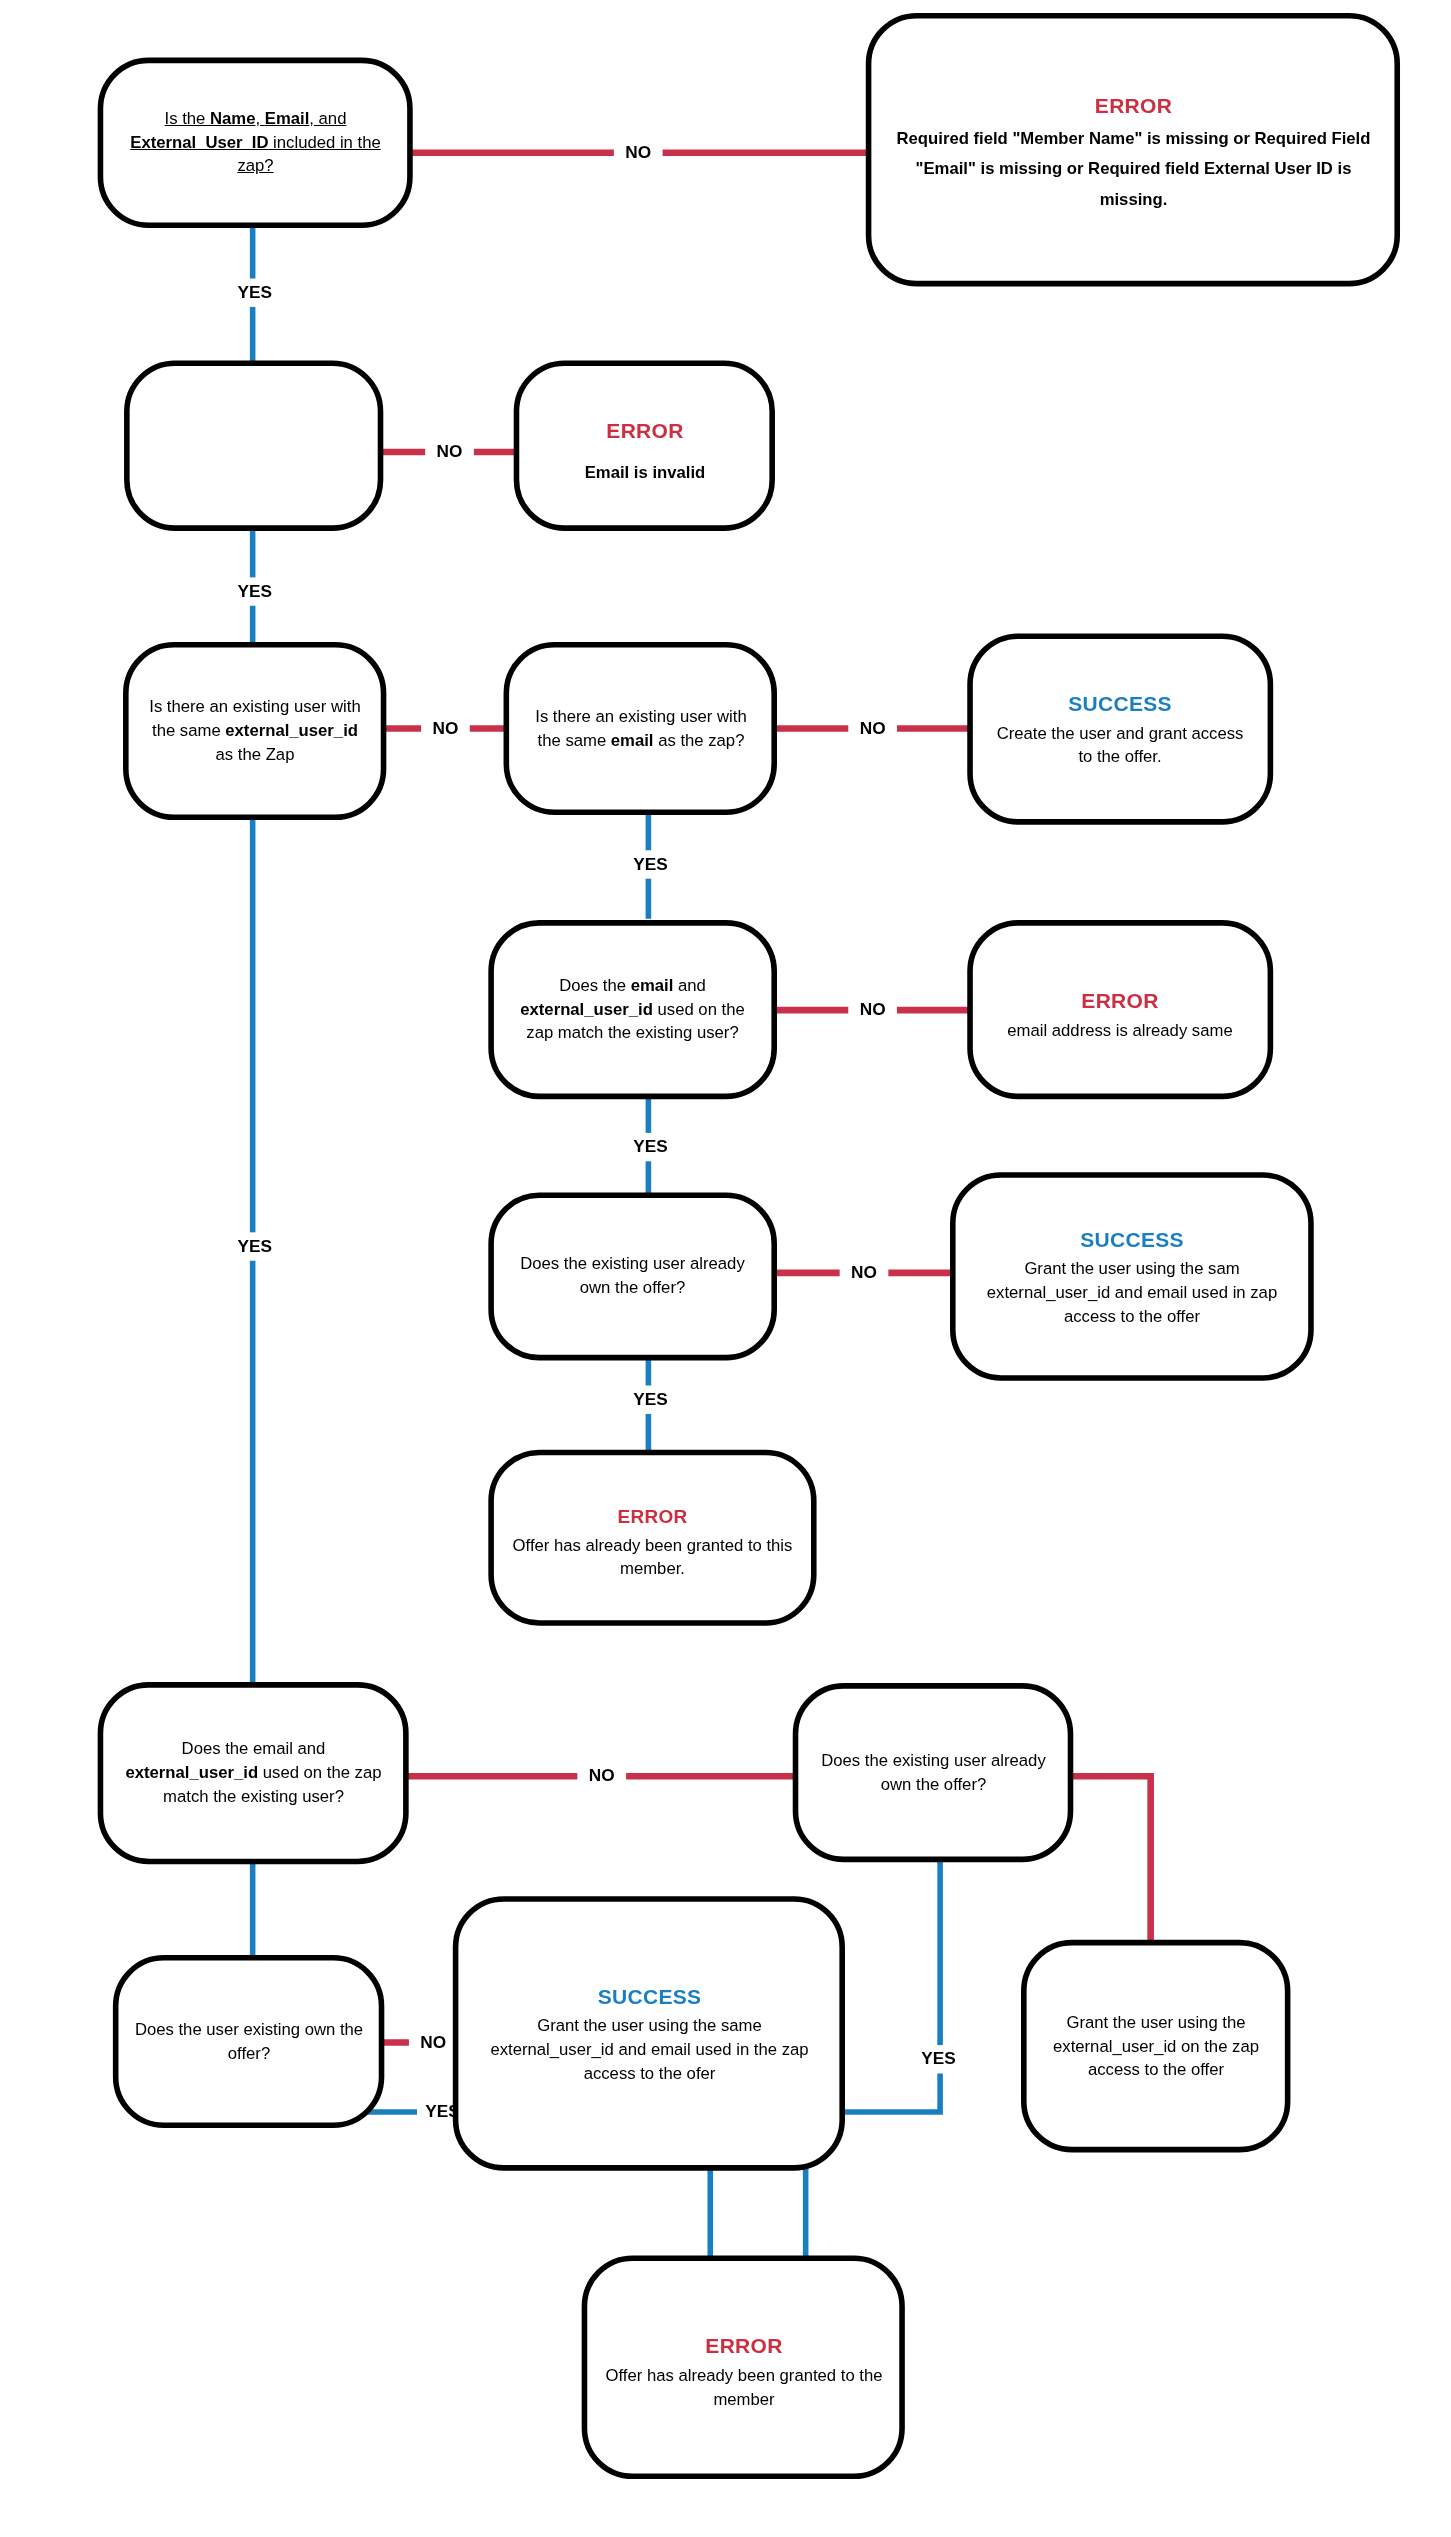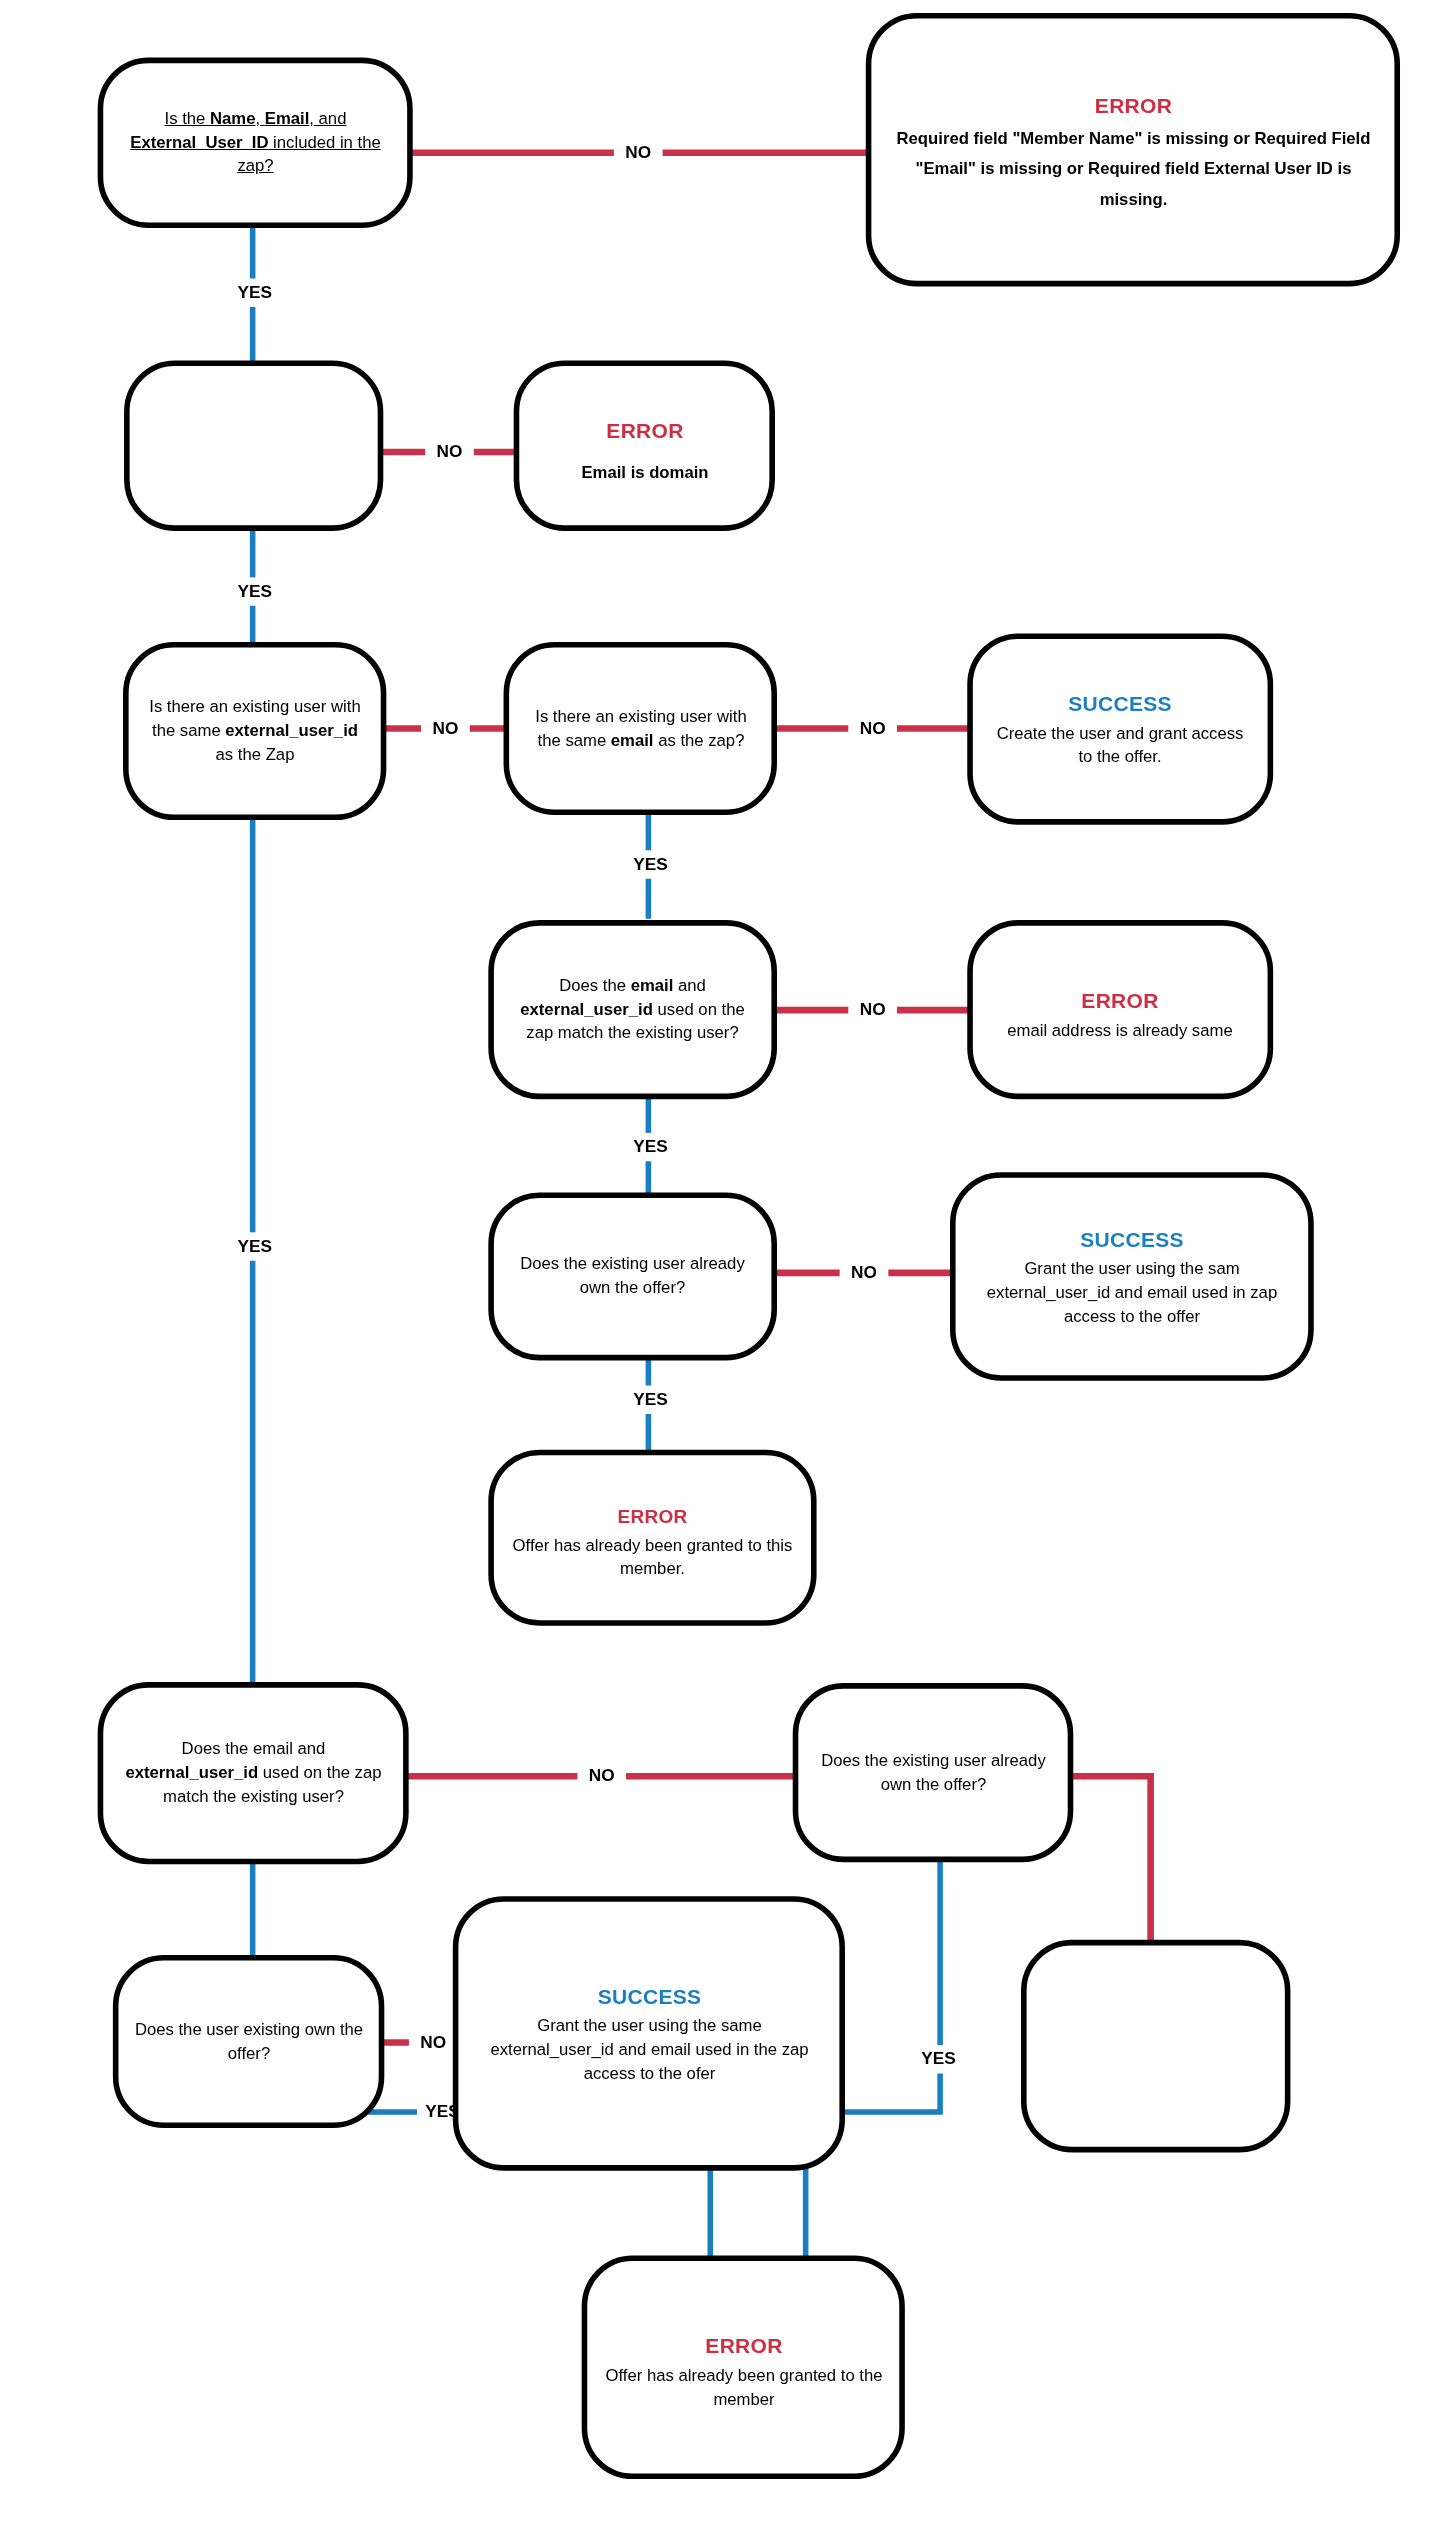--- a/index.html
+++ b/index.html
@@ -200,21 +200,21 @@
   </div>
 
   <div class="node-text" style="left:874px; top:20px; width:519px; height:258px; padding:0 20px;">
     <span class="node-heading head-error" style="color: rgb(204, 46, 66);">ERROR</span>
     <span class="node-body bold-all" style="line-height:1.85;">Required field "Member Name" is missing or Required Field "Email" is missing or Required field External User ID is missing.</span>
   </div>
 
 
   <div class="node-text" style="left:522px; top:368px; width:246px; height:155px; padding:0 13px;">
     <span class="node-heading head-error" style="color: rgb(204, 46, 66);">ERROR</span>
-    <span class="node-body bold-all" style="margin-top:12px;">Email is domain</span>
+    <span class="node-body bold-all" style="margin-top:12px;">Email is invalid</span>
   </div>
 
   <div class="node-text" style="left:512px; top:650px; width:258px; height:157px; padding:0 12px;">
     <span class="node-body">Is there an existing user with the same <b>email</b> as the  zap?</span>
   </div>
 
   <div class="node-text" style="left:131px; top:650px; width:248px; height:162px; padding:0 11px;">
     <span class="node-body">Is there an existing user with the same <b>external_user_id</b> as the Zap</span>
   </div>
 
@@ -256,20 +256,23 @@
 
   <div class="node-text" style="left:121px; top:1963px; width:256px; height:157px; padding:0 13px;">
     <span class="node-body">Does the user existing own the offer?</span>
   </div>
 
   <div class="node-text" style="left:461px; top:1904px; width:377px; height:259px; padding:0 22px;">
     <span class="node-heading head-success" style="color: rgb(26, 127, 192);">SUCCESS</span>
     <span class="node-body">Grant the user using the same external_user_id and email used in the zap access to the ofer</span>
   </div>
 
+  <div class="node-text" style="left:1029px; top:1948px; width:254px; height:197px; padding:0 15px;">
+    <span class="node-body">Grant the user using the external_user_id on the zap access to the offer</span>
+  </div>
 
   <div class="node-text" style="left:590px; top:2263px; width:308px; height:208px; padding:0 15px;">
     <span class="node-heading head-error" style="color: rgb(204, 46, 66);">ERROR</span>
     <span class="node-body">Offer has already been granted to the member</span>
   </div>
 
 </div>
 
 
 </body></html>

